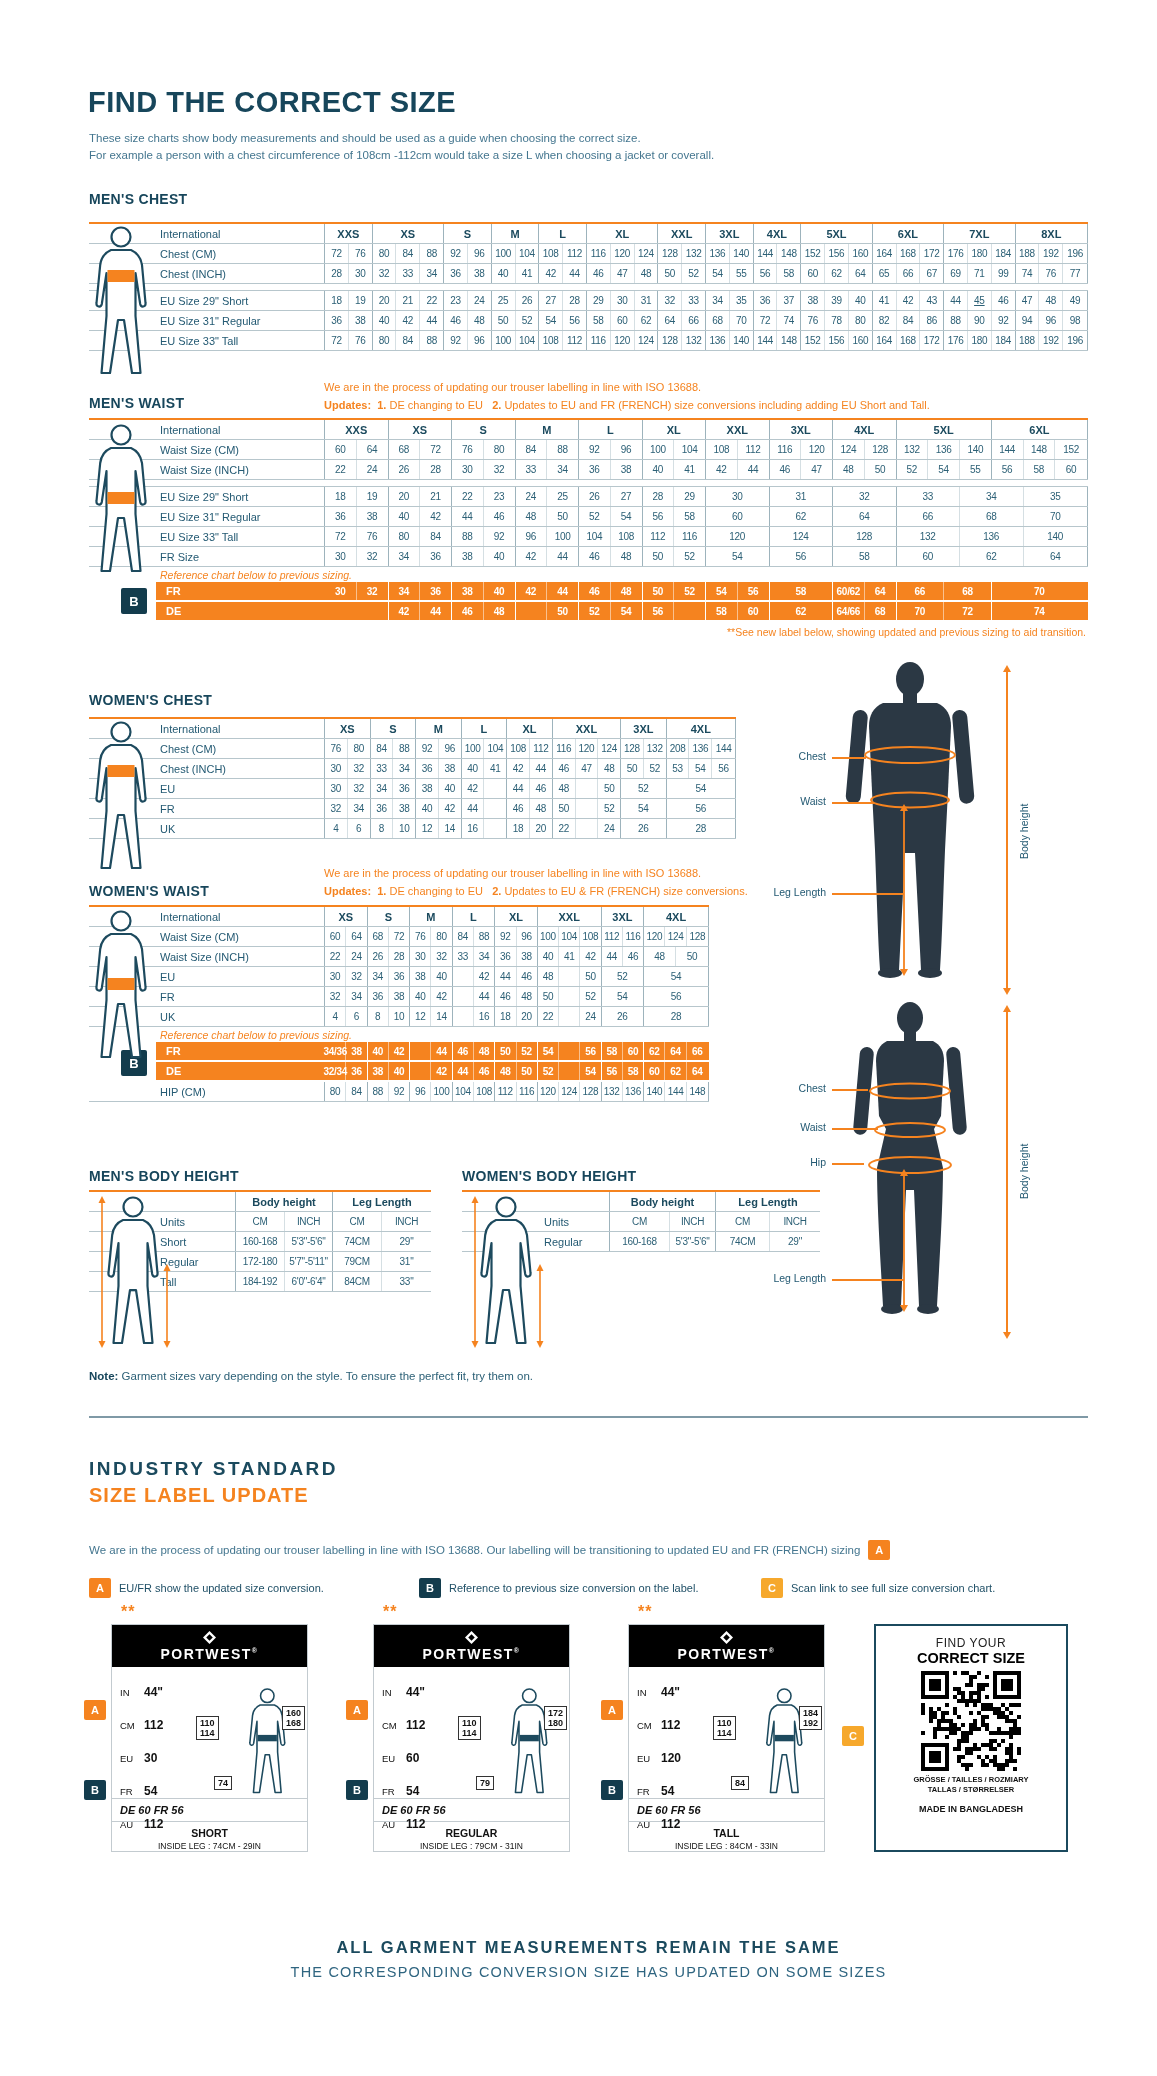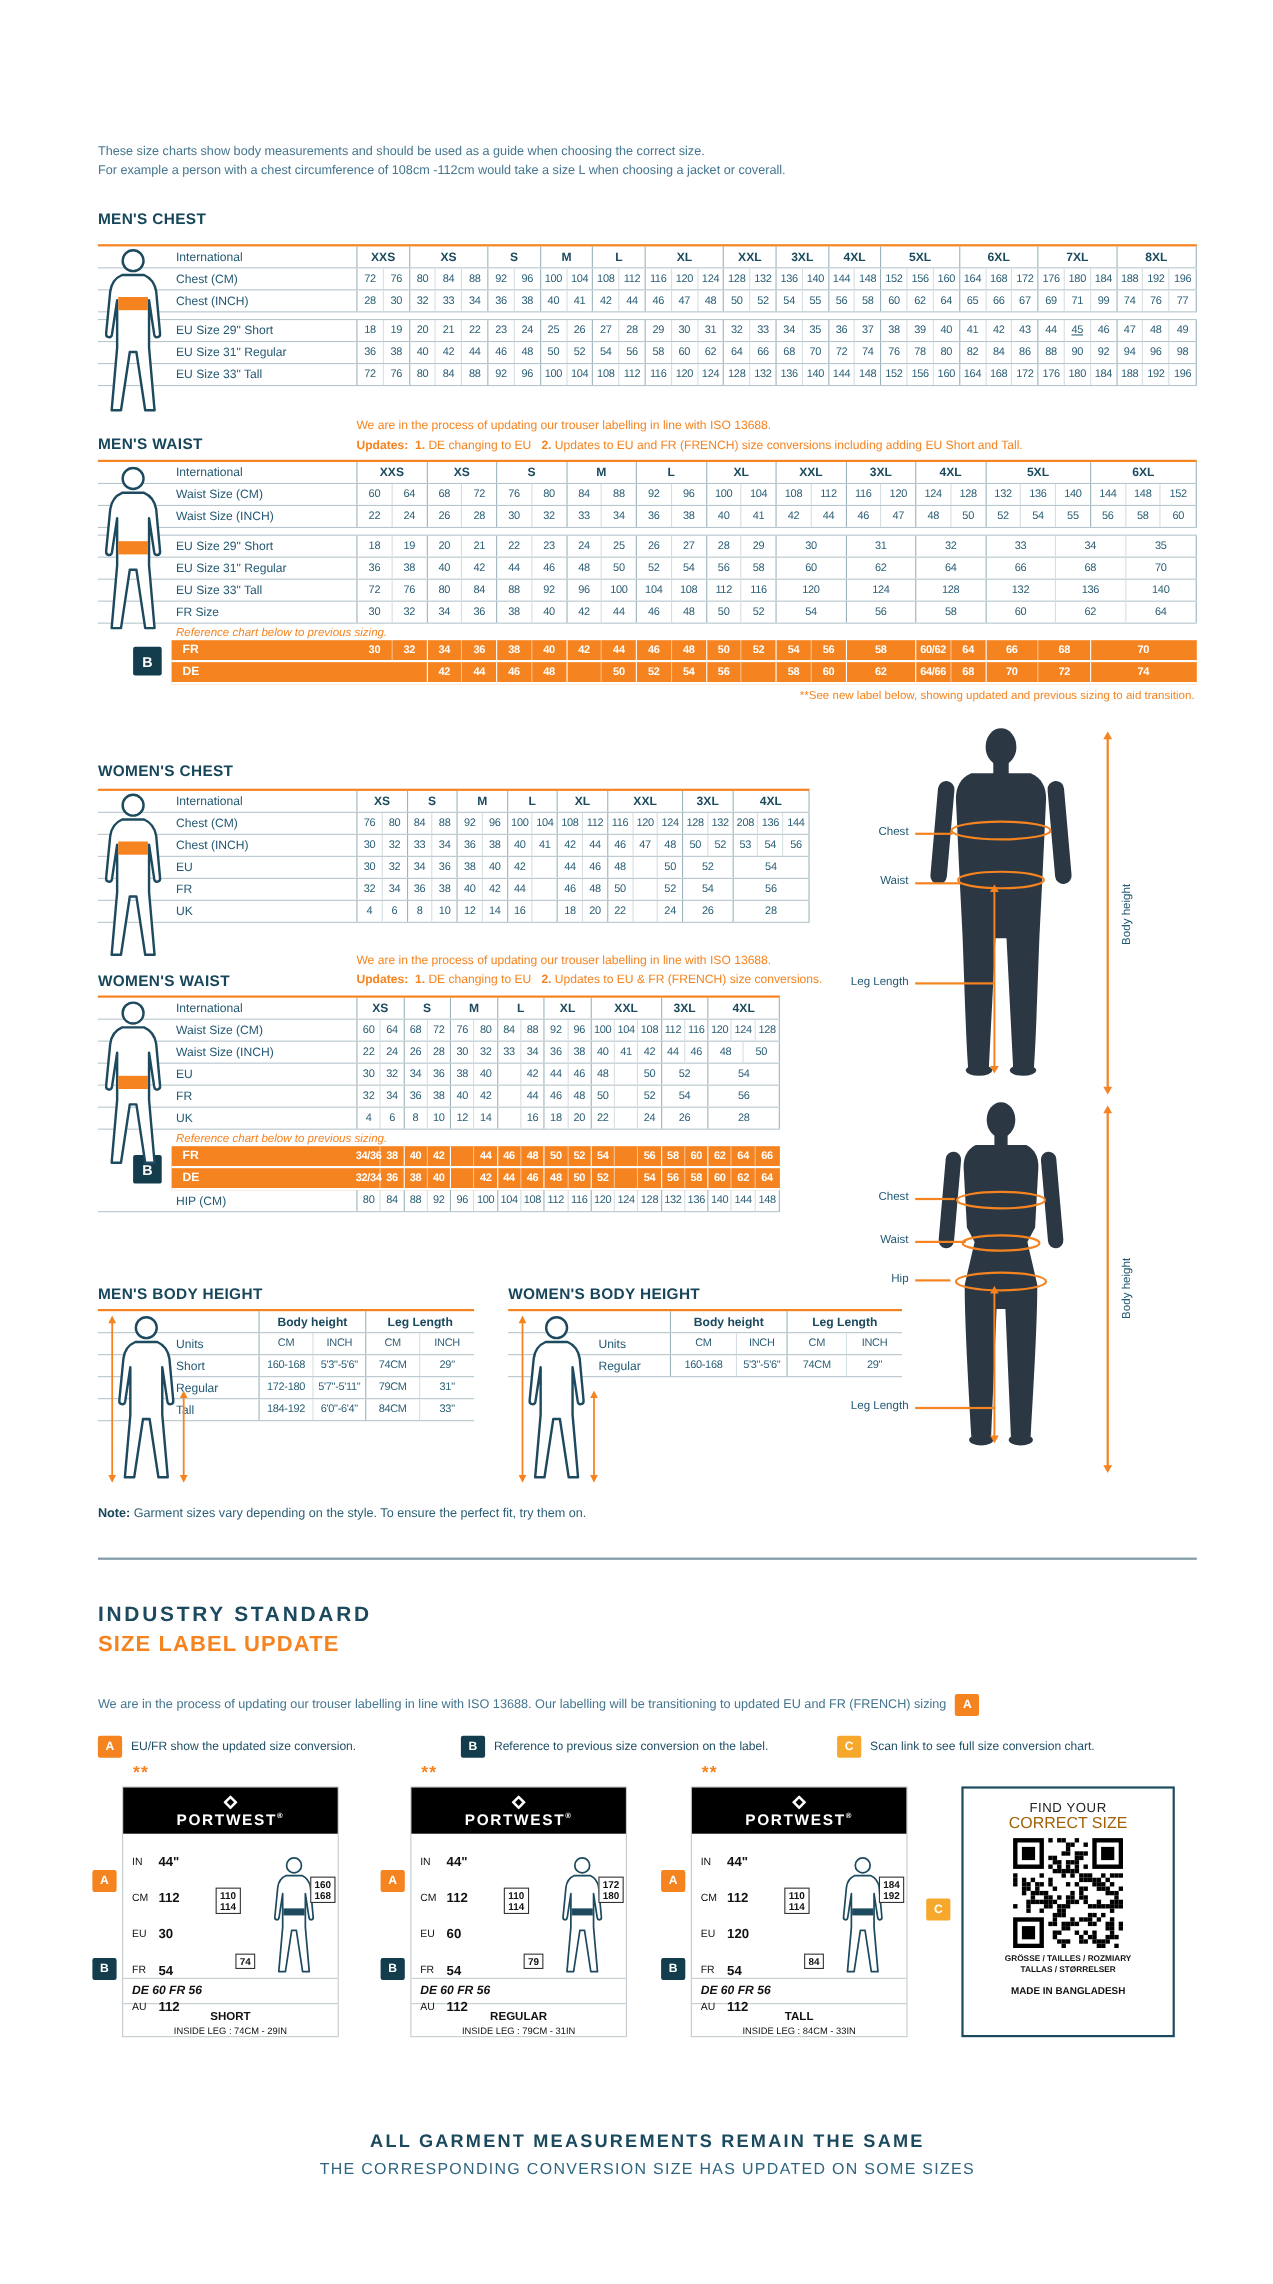--- a/index.html
+++ b/index.html
@@ -81,35 +81,36 @@
   .b1{left:84px;top:32px}.b2{right:2px;top:22px}.b3{left:102px;top:92px}
   .cprev{height:22px;display:flex;align-items:center;padding-left:8px;font-style:italic;font-weight:bold;
          font-size:11px;color:#111;border-bottom:1px solid #c3cbd0}
   .cfoot{text-align:center;padding-top:5px}
   .cname{font-weight:bold;font-size:10.5px;color:#111}
   .cleg{font-size:8.5px;color:#111;margin-top:2px}
   
   .qrcard{position:absolute;left:874px;top:1624px;width:194px;height:228px;border:2px solid #1b4a5e;
           box-sizing:border-box;text-align:center;background:#fff}
   .qf1{margin-top:10px;font-size:12px;color:#222;letter-spacing:.5px}
-  .qf2{font-size:14.5px;font-weight:normal;color:#a16207}
+  .qf2{font-size:14.5px;font-weight:bold;color:#000000}
   #qr{margin-top:5px}
   .qlang{font-size:7.5px;font-weight:bold;color:#111;line-height:10px}
   .qmade{margin-top:9px;font-size:9px;font-weight:bold;color:#111}
   .badgeCpos{position:absolute;left:842px;top:1726px}
   #f1{position:absolute;left:89px;top:1938px;width:999px;text-align:center;font-size:16.5px;font-weight:bold;
       letter-spacing:2px;color:#1b4a5e}
   #f2{position:absolute;left:89px;top:1964px;width:999px;text-align:center;font-size:14.5px;
       letter-spacing:1.2px;color:#2f6580}
 </style>
 </head>
 <body>
 
 <div id="page">
 
+  <div id="title">FIND THE CORRECT SIZE</div>
   <div id="intro">
     <div>These size charts show body measurements and should be used as a guide when choosing the correct size.</div>
     <div>For example a person with a chest circumference of 108cm -112cm would take a size L when choosing a jacket or coverall.</div>
   </div>
 
   <div class="sectitle" style="left:89px;top:191px">MEN'S CHEST</div>
   <div class="ticon" style="left:95px;top:226px"><svg width="54" height="152" viewBox="0 0 54 152">
     <circle cx="26" cy="11" r="9.5" fill="#fff" stroke="#1d4a5e" stroke-width="2.2"></circle>
     <path d="M16,24 C9,27 6,33 5.2,39 L1.5,77 C1,81 6,82 6.8,78 L11.5,47 L11.5,90 L6.5,147 L15,147 L23,94 L29,94 L37,147 L45.5,147 L40.5,90 L40.5,47 L45.2,78 C46,82 51,81 50.5,77 L47,39 C46,33 43,27 36,24 Z" fill="#fff" stroke="#1d4a5e" stroke-width="2.2" stroke-linejoin="round"></path>
         <rect x="12.5" y="44" width="27" height="12" fill="#f5831f"></rect>

